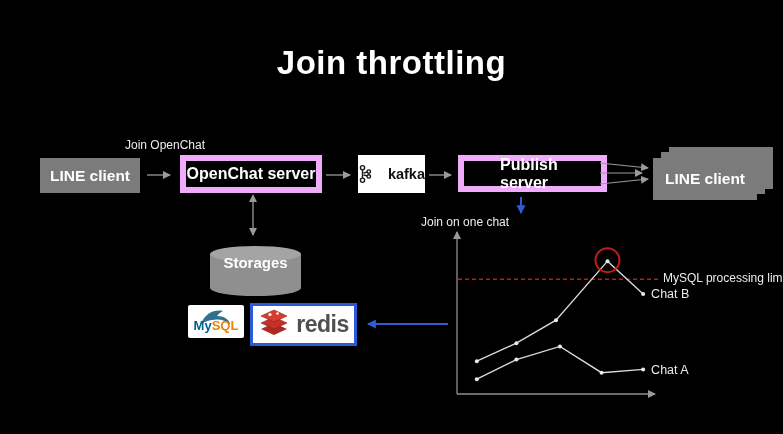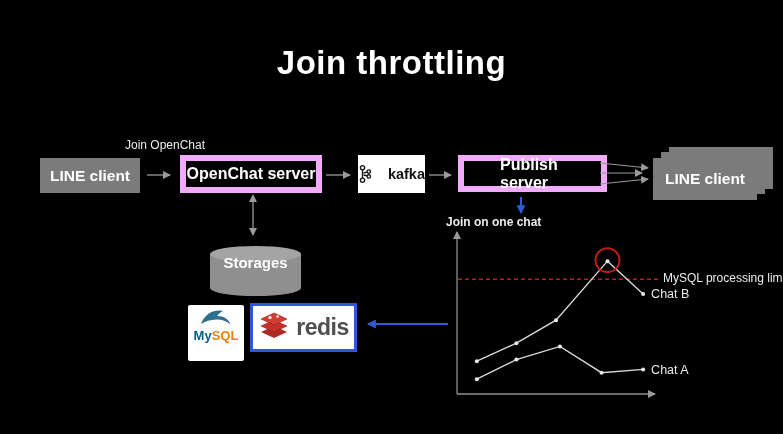--- a/index.html
+++ b/index.html
@@ -25,49 +25,49 @@
   }
   #publish-server   { left:458px; top:155px; width:149px; height:37px; font-size:16px;padding-left:36px; }
   .stack-box { position:absolute; background:#7b7b7b; width:104px; height:42px; }
   #stack-back  { left:669px; top:147px; }
   #stack-mid   { left:661px; top:152px; }
   #stack-front { left:653px; top:158px; display:flex; align-items:center; justify-content:center;
                  color:#fff; font-weight:bold; font-size:15.5px; }
   .small-label { position:absolute; color:#ececec; font-size:12px; white-space:nowrap; }
   #join-openchat-label { left:125px; top:138px; }
   #throttle-label { left:162px; top:214px; font-size:11.5px; }
-  #chart-ylabel { left:446px; top:215px;font-weight:bold; }
+  #chart-ylabel { left:421px; top:215px; }
   #mysql-limit-label { left:663px; top:271px; }
   
   #storages {
     position:absolute; left:210px; top:254px; width:91px; height:34px; background:#8f8f8f;
     display:flex; align-items:flex-start; justify-content:center;
     color:#fff; font-weight:bold; font-size:15px;
   }
   #storages::before {
     content:""; position:absolute; top:-8px; left:0; right:0; height:16px;
     border-radius:50%; background:#a4a4a4;
   }
   #storages::after {
     content:""; position:absolute; bottom:-8px; left:0; right:0; height:16px;
     border-radius:50%; background:#8f8f8f;
   }
   #storages span { position:relative; z-index:2; }
   
   #mysql-logo {
-    position:absolute; left:188px; top:305px; width:56px; height:56px; background:#fff;
+    position:absolute; left:188px; top:305px; width:56px; height:33px; background:#fff;
     border-radius:2px; display:flex; flex-direction:column; align-items:center;
-    justify-content:flex-end; padding-bottom:19px; box-sizing:border-box;
+    justify-content:flex-end; padding-bottom:6px; box-sizing:border-box;
   }
   #mysql-logo svg { position:absolute; top:1px; left:9px; }
   #mysql-text { font-size:13px; font-weight:bold; line-height:1; position:relative; z-index:2; }
   #mysql-text .my  { color:#00618a; }
   #mysql-text .sql { color:#e8840c; }
   #redis-logo {
-    position:absolute; left:250px; top:303px; width:107px; height:49px; background:#fff;
+    position:absolute; left:250px; top:303px; width:107px; height:43px; background:#fff;
     border:3px solid #2b59d8; box-sizing:border-box; display:flex; align-items:center;
     justify-content:center; gap:6px;
   }
   #redis-text { font-size:23px; font-weight:bold; color:#4f4f4f; letter-spacing:-0.5px; line-height:1; }
   .overlay { position:absolute; left:0; top:0; width:783px; height:434px; }
 </style>
 </head>
 <body>
 
 <div class="slide">

